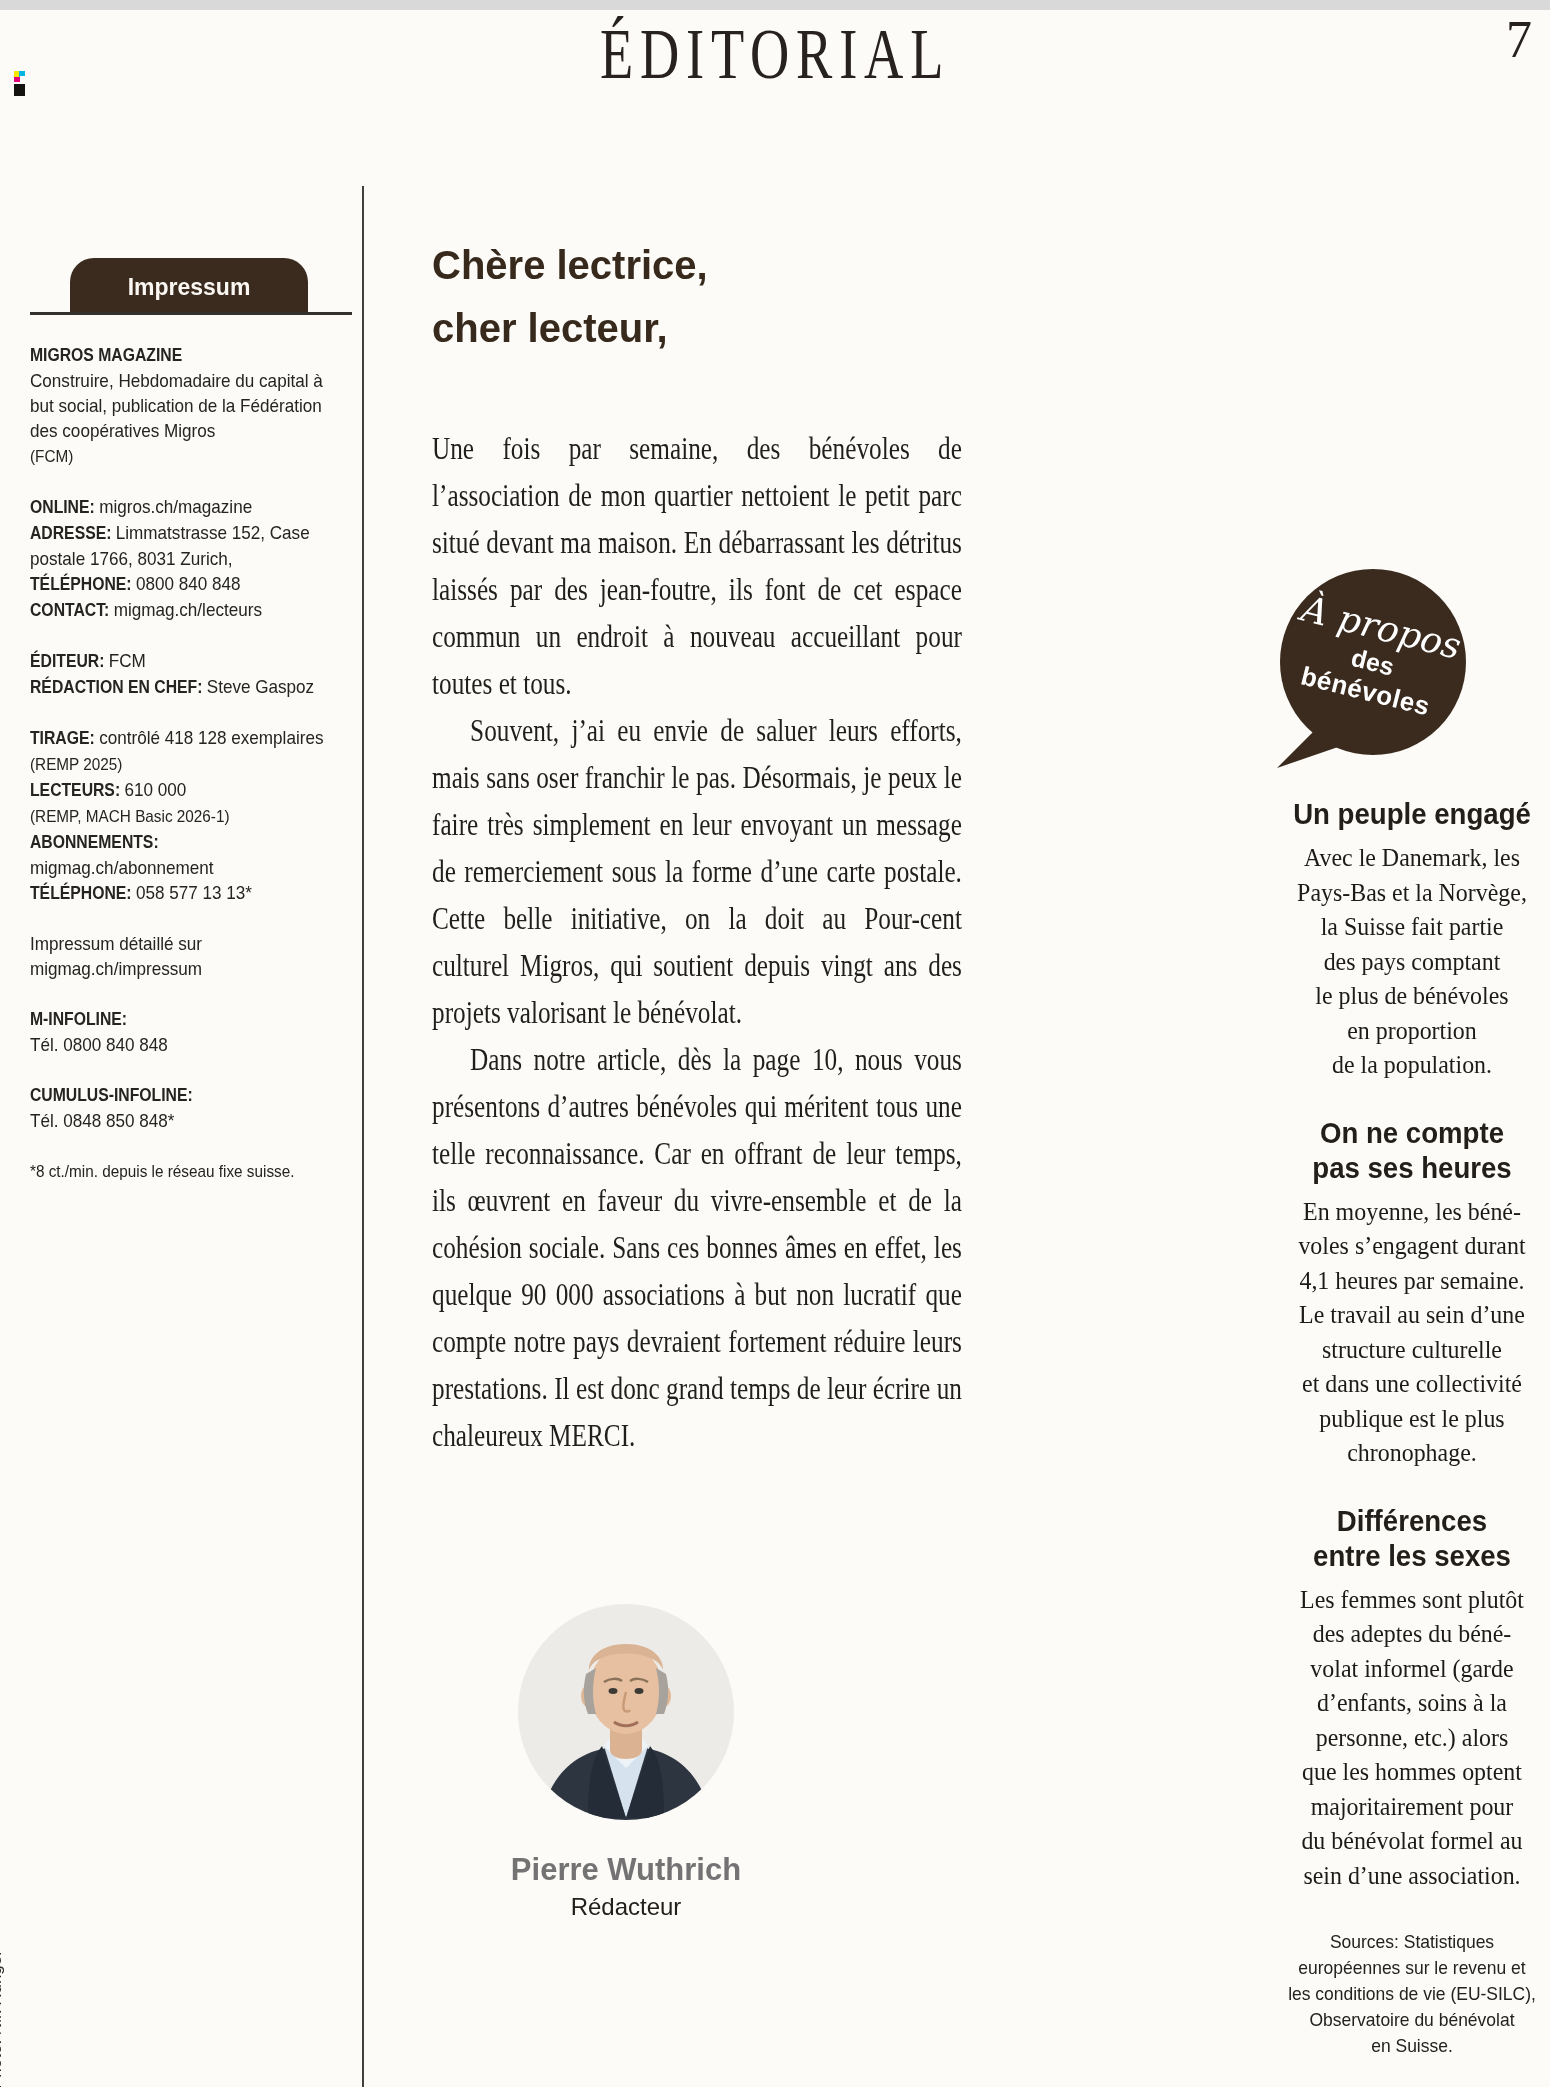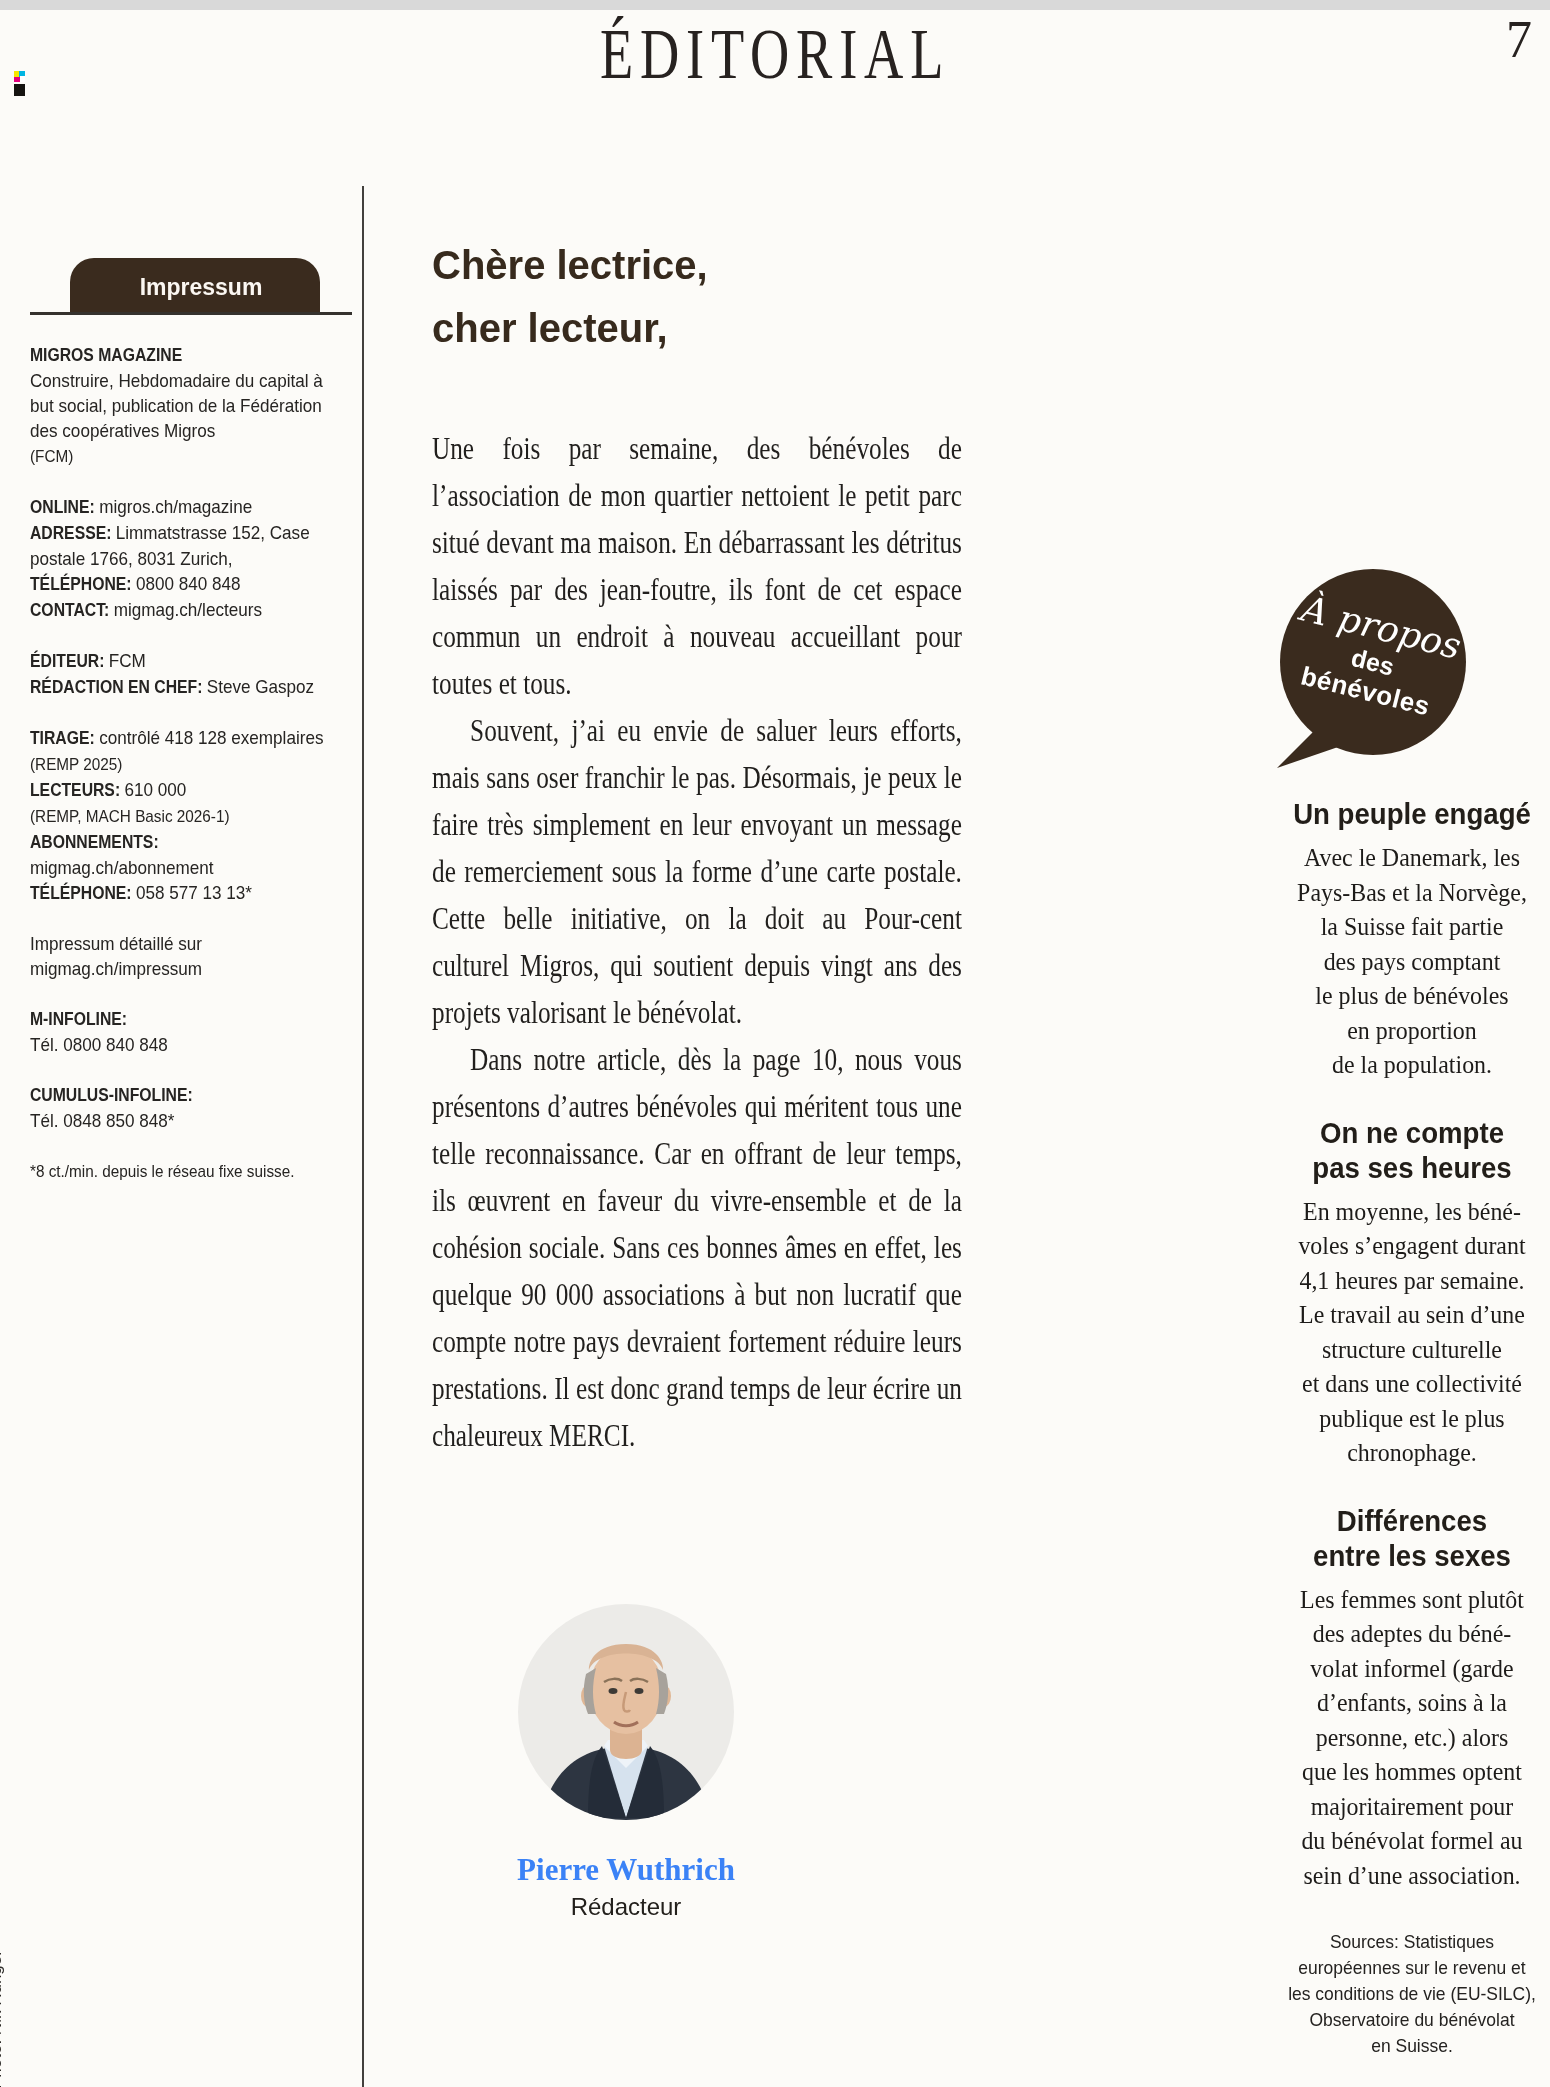--- a/index.html
+++ b/index.html
@@ -22,21 +22,21 @@
     background:conic-gradient(#00b5e2 0deg 90deg, #ffffff 90deg 180deg, #e6007e 180deg 270deg, #f6e700 270deg 360deg); }
   .printmark-black { position:absolute; left:14px; top:74px; width:11px; height:12px; background:#151310; }
 
   
   .divider { position:absolute; left:362px; top:176px; width:2px; height:1909px; background:#42403d; }
 
   
   .imp { position:absolute; left:30px; top:248px; width:322px; }
   .imp-tab {
     margin-left:40px; width:238px; height:54px; background:#3a2b1e; border-radius:24px 24px 0 0;
-    color:#fbf7f2; font-size:23px; font-weight:700; text-align:center; line-height:58px;padding-left:12px;
+    color:#fbf7f2; font-size:23px; font-weight:700; text-align:center; line-height:58px;
   }
   .imp-rule { border-top:3px solid #35322e; }
   .imp-body { margin-top:27px; width:330px; transform:scaleX(0.9); transform-origin:left top;
     color:#262422; font-size:19px; line-height:25px; }
   .imp-p { margin:0 0 25px 0; }
   .imp-label { font-weight:700; font-size:17.5px; }
   .imp-small { font-size:17px; }
 
   
   .article { position:absolute; left:432px; top:224px; width:640px; }
@@ -44,21 +44,21 @@
   .article-body {
     margin-top:66px; width:640px; transform:scaleX(0.828); transform-origin:left top;
     font-family:"Liberation Serif", serif; font-size:30.5px; line-height:47px; color:#211f1d; text-align:justify;
   }
   .body-p { margin:0; }
   .body-p.indent { text-indent:46px; }
 
   
   .author { position:absolute; left:440px; top:1594px; width:372px; text-align:center; }
   .author svg { display:block; margin:0 auto; }
-  .author-name { margin-top:32px; font-size:31px; font-weight:700; color:#3b82f6;font-family:Liberation Serif, serif; }
+  .author-name { margin-top:32px; font-size:31px; font-weight:700; color:#737373; }
   .author-role { margin-top:5px; font-size:24px; color:#23201c; }
 
   
   .bubble { position:absolute; left:1277px; top:552px; width:194px; height:218px; }
   .bubble svg { position:absolute; left:0; top:0; }
   .bubble-text { position:absolute; left:10px; top:44px; width:174px; text-align:center;
     transform:rotate(14deg); color:#ffffff; }
   .bubble-l1 { font-family:"DejaVu Serif", serif; font-style:italic; font-size:36px; line-height:42px; }
   .bubble-l2 { font-size:25px; font-weight:700; line-height:29px; }
   .bubble-l3 { font-size:26px; font-weight:700; line-height:31px; letter-spacing:0.5px; }

